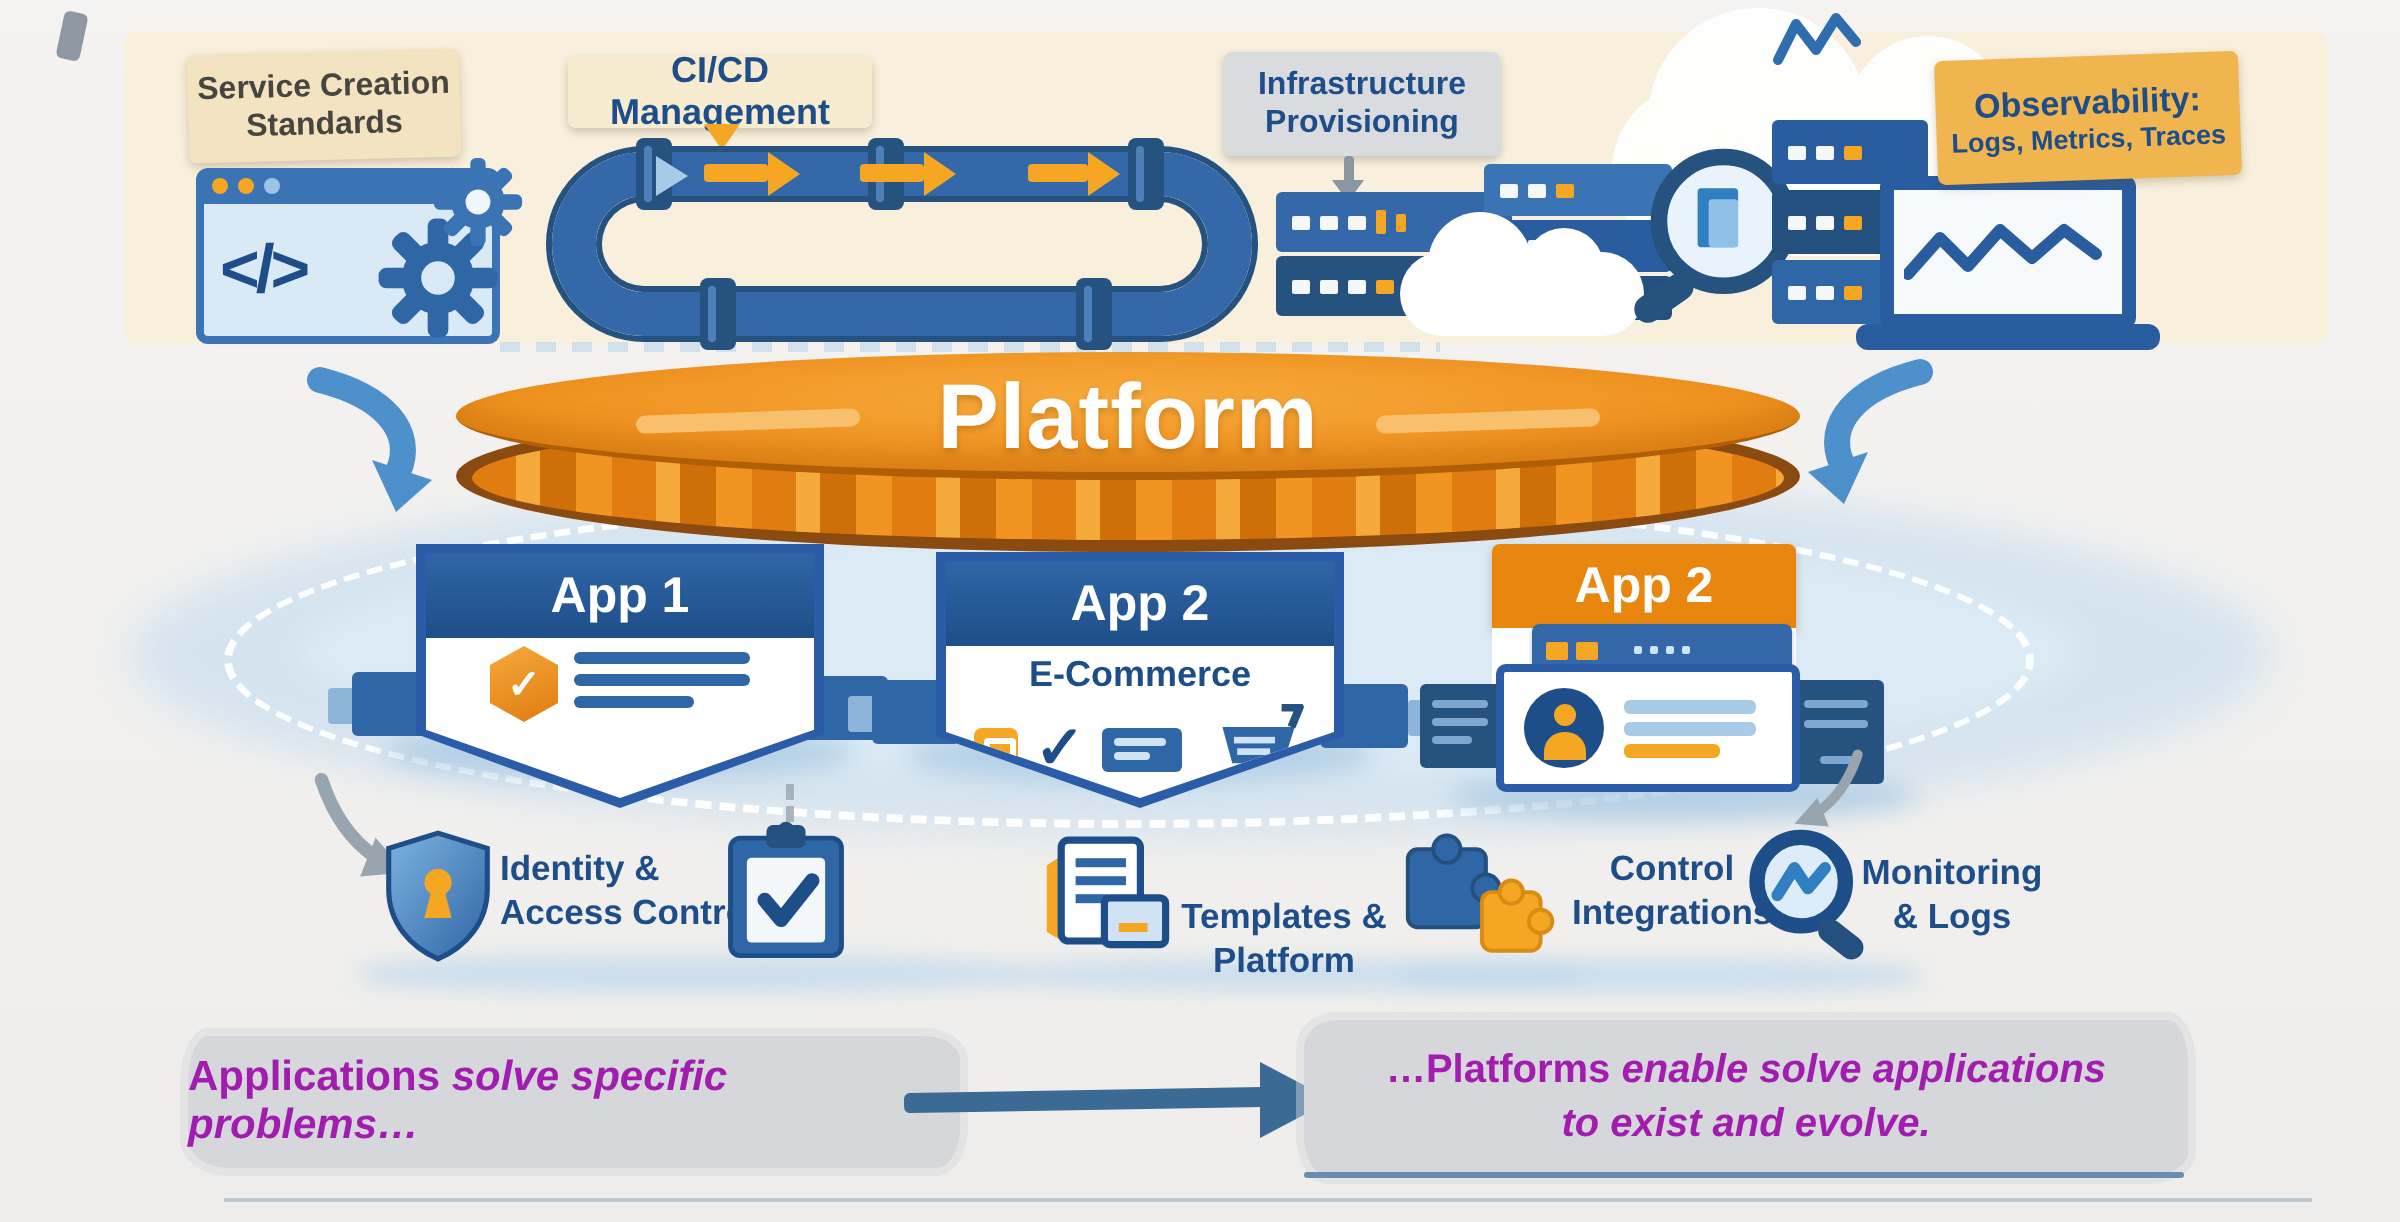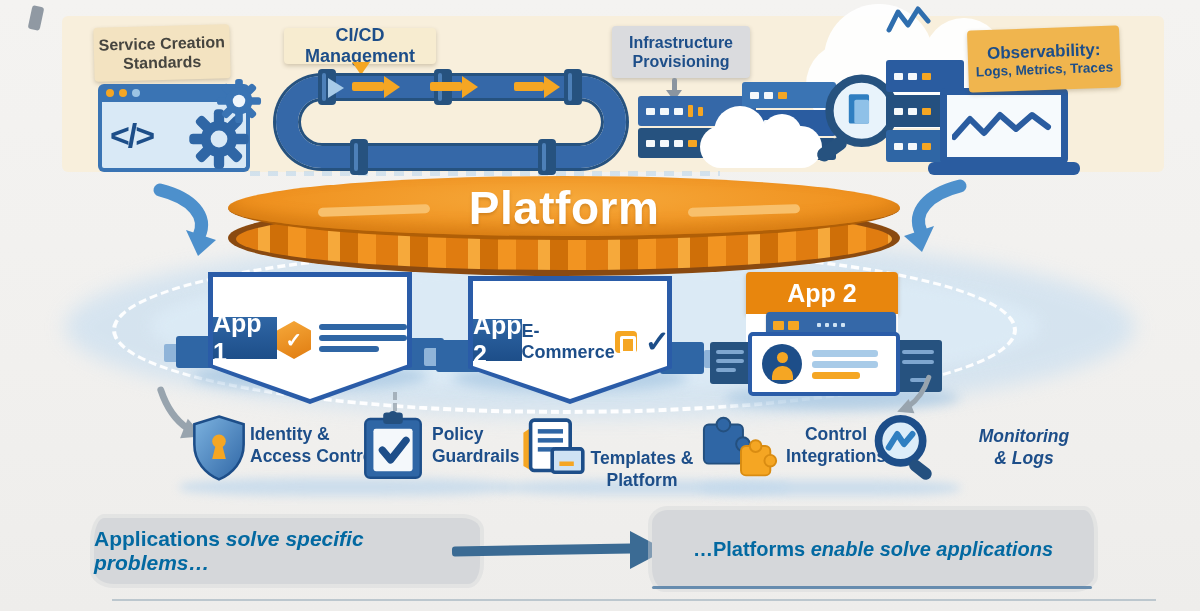--- a/index.html
+++ b/index.html
@@ -100,21 +100,21 @@
   .plat-dash { position:absolute; height:9px; background:#f8c06c; border-radius:5px; top:30px; }
 
   .curve-arrow { position:absolute; width:72px; height:78px; }
 
   
   .card-shadow { background:#a9c8e2; filter:blur(6px); opacity:.75; border-radius:50%; }
   .side-tab { background:#2f66a5; border-radius:3px; }
   .side-step { background:#8fb4d9; border-radius:2px; }
   .badge { position:absolute; clip-path:polygon(0 0,100% 0,100% 72%,50% 100%,0 72%); background:#2a5ca8; }
   .badge-inner { position:absolute; inset:5px; clip-path:polygon(0 0,100% 0,100% 72%,50% 100%,0 72%);
-    background:#fff; display:flex; align-items:center; }
+    background:#fff; display:flex; flex-direction:column; align-items:center; }
   .badge-head { width:100%; height:42px; background:linear-gradient(180deg,#2f66a5,#1d4e89); color:#fff;
     font-size:25px; font-weight:bold; display:flex; align-items:center; justify-content:center; }
   .badge-title { color:#1d4e89; font-size:18px; font-weight:bold; margin-top:4px; }
   .icon-row { display:flex; align-items:center; gap:8px; margin-top:4px; }
   .hexagon { width:34px; height:38px; clip-path:polygon(50% 0,100% 25%,100% 75%,50% 100%,0 75%,0 25%);
     background:linear-gradient(160deg,#f6a93b,#e07c10); color:#fff; font-size:20px; font-weight:bold;
     display:flex; align-items:center; justify-content:center; }
   .list-lines div { height:6px; background:#2f66a5; border-radius:3px; margin-bottom:5px; }
   .app-sq { width:22px; height:22px; background:#f5a623; border-radius:4px; position:relative; }
   .app-sq::after { content:""; position:absolute; left:5px; top:5px; width:10px; height:12px;
@@ -147,21 +147,21 @@
   
   .feat-label { color:#1d4e89; font-size:17.5px; font-weight:bold; line-height:1.25; }
   .tcenter { text-align:center; }
 
   
   .brush { background:#d5d7da; display:flex; align-items:center; justify-content:center;
     box-shadow:0 0 0 4px rgba(213,215,218,.45); }
   .brush-l { left:94px; top:518px; width:386px; height:66px; border-radius:10px 18px 12px 20px / 24px 12px 20px 14px; }
   .brush-r { left:652px; top:510px; width:442px; height:78px; flex-direction:column;
     border-radius:16px 10px 20px 12px / 14px 22px 12px 20px; }
-  .ft { color:#0369a1; font-size:21px; }
+  .ft { color:#a21caf; font-size:21px; }
   .ft-bold { font-weight:bold; }
   .ft-ital { font-style:italic; font-weight:600; }
   .brush-r .ft { font-size:20px; line-height:1.35; }
   .fa-stem { left:452px; top:545px; width:182px; height:10px; background:#3b6b94; border-radius:3px; transform:rotate(-1deg); }
   .fa-head { left:630px; top:531px; width:0; height:0; border-left:36px solid #3b6b94;
     border-top:19px solid transparent; border-bottom:19px solid transparent; }
   .r-underline { left:652px; top:586px; width:440px; height:3px; background:#527ea6; opacity:.85; border-radius:2px; }
   .bottom-line { left:112px; top:599px; width:1044px; height:2px; background:#b6c2cb; opacity:.9; }
 
   .dash-vert { left:393px; top:392px; height:30px; width:0; border-left:4px dashed #9aa6b0; opacity:.8; }
@@ -453,24 +453,20 @@
     <div>Access Control</div>
   </div>
 
   <svg class="abs" style="left:362px; top:410px; width:62px; height:72px;" viewBox="0 0 76 86">
     <rect x="4" y="10" width="68" height="72" rx="6" fill="#2f66a5" stroke="#1d4e89" stroke-width="3"></rect>
     <rect x="14" y="22" width="48" height="52" rx="3" fill="#f4f8fb"></rect>
     <rect x="26" y="2" width="24" height="14" rx="4" fill="#24507f"></rect>
     <circle cx="38" cy="5" r="5" fill="#24507f"></circle>
     <path d="M25 48 l10 12 l19 -24" stroke="#1d4e89" stroke-width="9" fill="none" stroke-linecap="round" stroke-linejoin="round"></path>
   </svg>
-  <div class="abs feat-label" style="left:432px; top:424px;">
-    <div>Policy</div>
-    <div>Guardrails</div>
-  </div>
 
   <svg class="abs" style="left:518px; top:416px; width:72px; height:64px;" viewBox="0 0 80 70">
     <path d="M6 18 L18 10 V62 L6 55 Z" fill="#f5a623"></path>
     <rect x="14" y="4" width="44" height="56" rx="4" fill="#fff" stroke="#1d4e89" stroke-width="4"></rect>
     <rect x="22" y="14" width="28" height="5" fill="#2f66a5"></rect>
     <rect x="22" y="24" width="28" height="5" fill="#2f66a5"></rect>
     <rect x="22" y="34" width="18" height="5" fill="#2f66a5"></rect>
     <rect x="38" y="36" width="34" height="26" rx="3" fill="#cfe3f4" stroke="#1d4e89" stroke-width="4"></rect>
     <rect x="46" y="50" width="16" height="5" fill="#f5a623"></rect>
   </svg>
@@ -494,33 +490,34 @@
   <div class="abs feat-label tcenter" style="left:786px; top:424px; width:100px;">
     <div>Control</div>
     <div>Integrations</div>
   </div>
 
   <svg class="abs" style="left:870px; top:412px; width:68px; height:78px;" viewBox="0 0 80 88">
     <circle cx="36" cy="32" r="26" fill="#dcedf9" stroke="#1d4e89" stroke-width="9"></circle>
     <polyline points="22,40 32,24 40,36 50,24" stroke="#2f7fc1" stroke-width="7" fill="none" stroke-linejoin="round" stroke-linecap="round"></polyline>
     <rect x="46" y="56" width="30" height="14" rx="7" fill="#24507f" transform="rotate(38 56 62)"></rect>
   </svg>
-  <div class="abs feat-label tcenter" style="left:976px; top:426px; width:96px;font-style:italic;">
+  <div class="abs feat-label tcenter" style="left:928px; top:426px; width:96px;">
     <div>Monitoring</div>
     <div>&amp; Logs</div>
   </div>
 
   <div class="abs brush brush-l">
     <span class="ft">
       <span class="ft-bold">Applications</span><span class="ft-ital"> solve specific problems…</span>
     </span>
   </div>
   <div class="abs fa-stem"></div>
   <div class="abs fa-head"></div>
   <div class="abs brush brush-r">
     <span class="ft">
       <span class="ft-bold">…</span><span class="ft-bold">Platforms</span><span class="ft-ital"> enable solve applications</span>
     </span>
+    <span class="ft ft-ital">to exist and evolve.</span>
   </div>
   <div class="abs r-underline"></div>
   <div class="abs bottom-line"></div>
 
 </div>
 
 </body></html>

